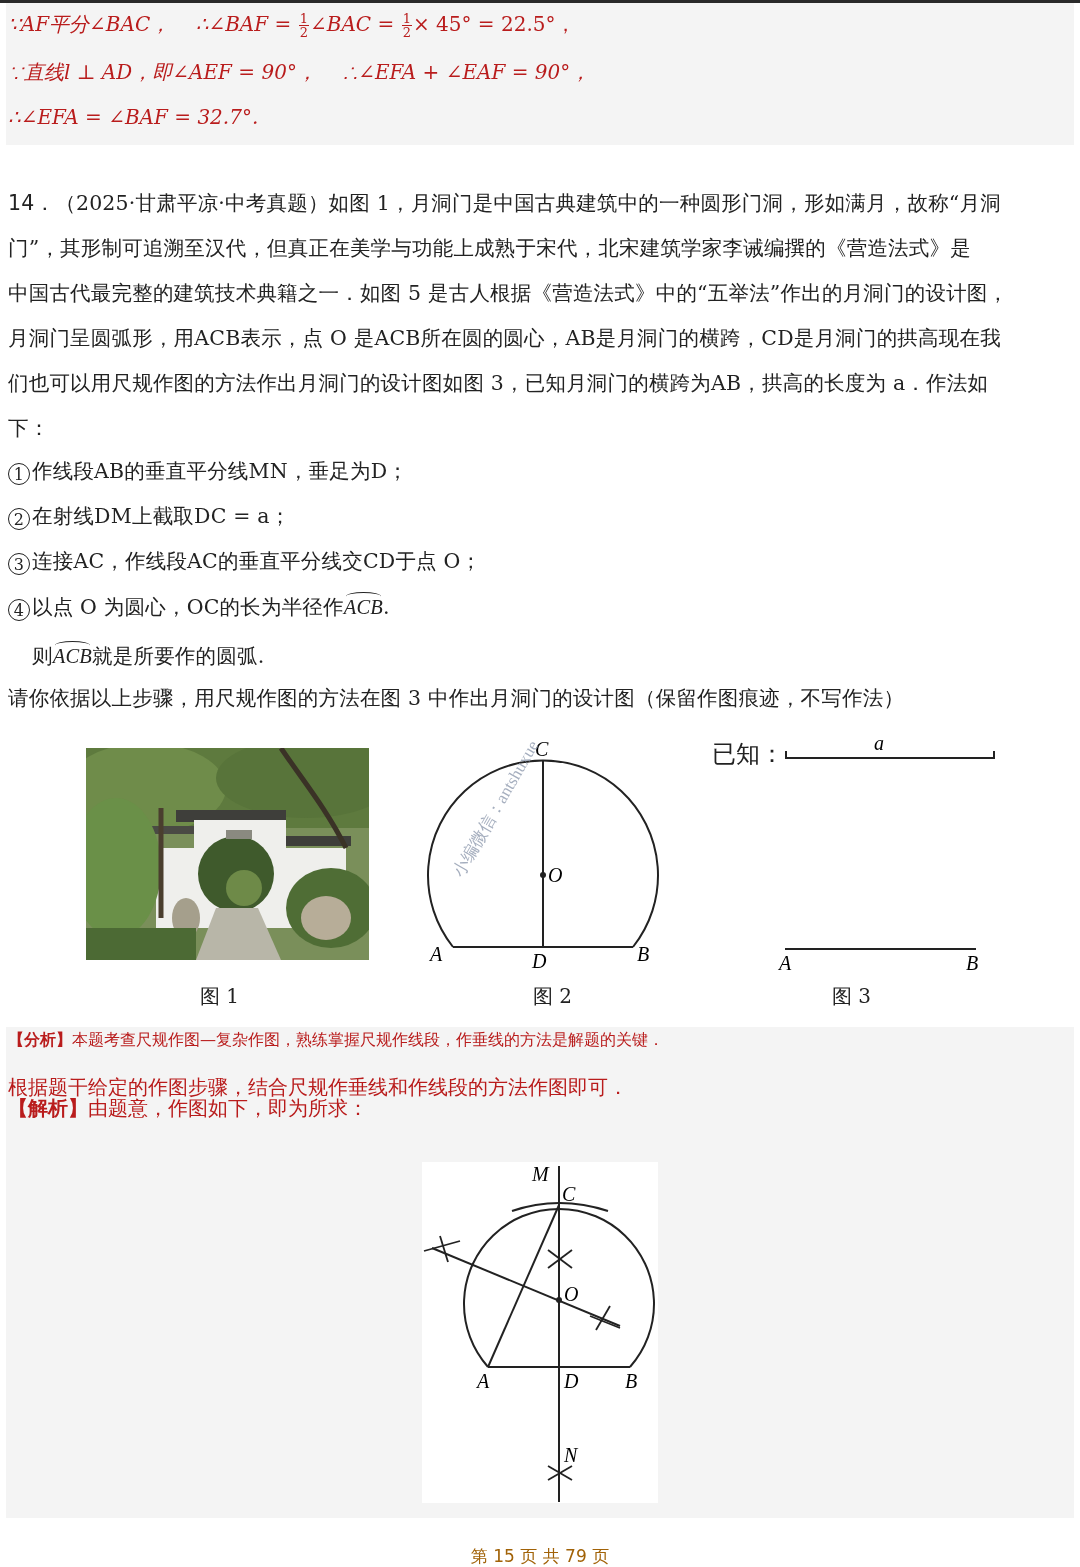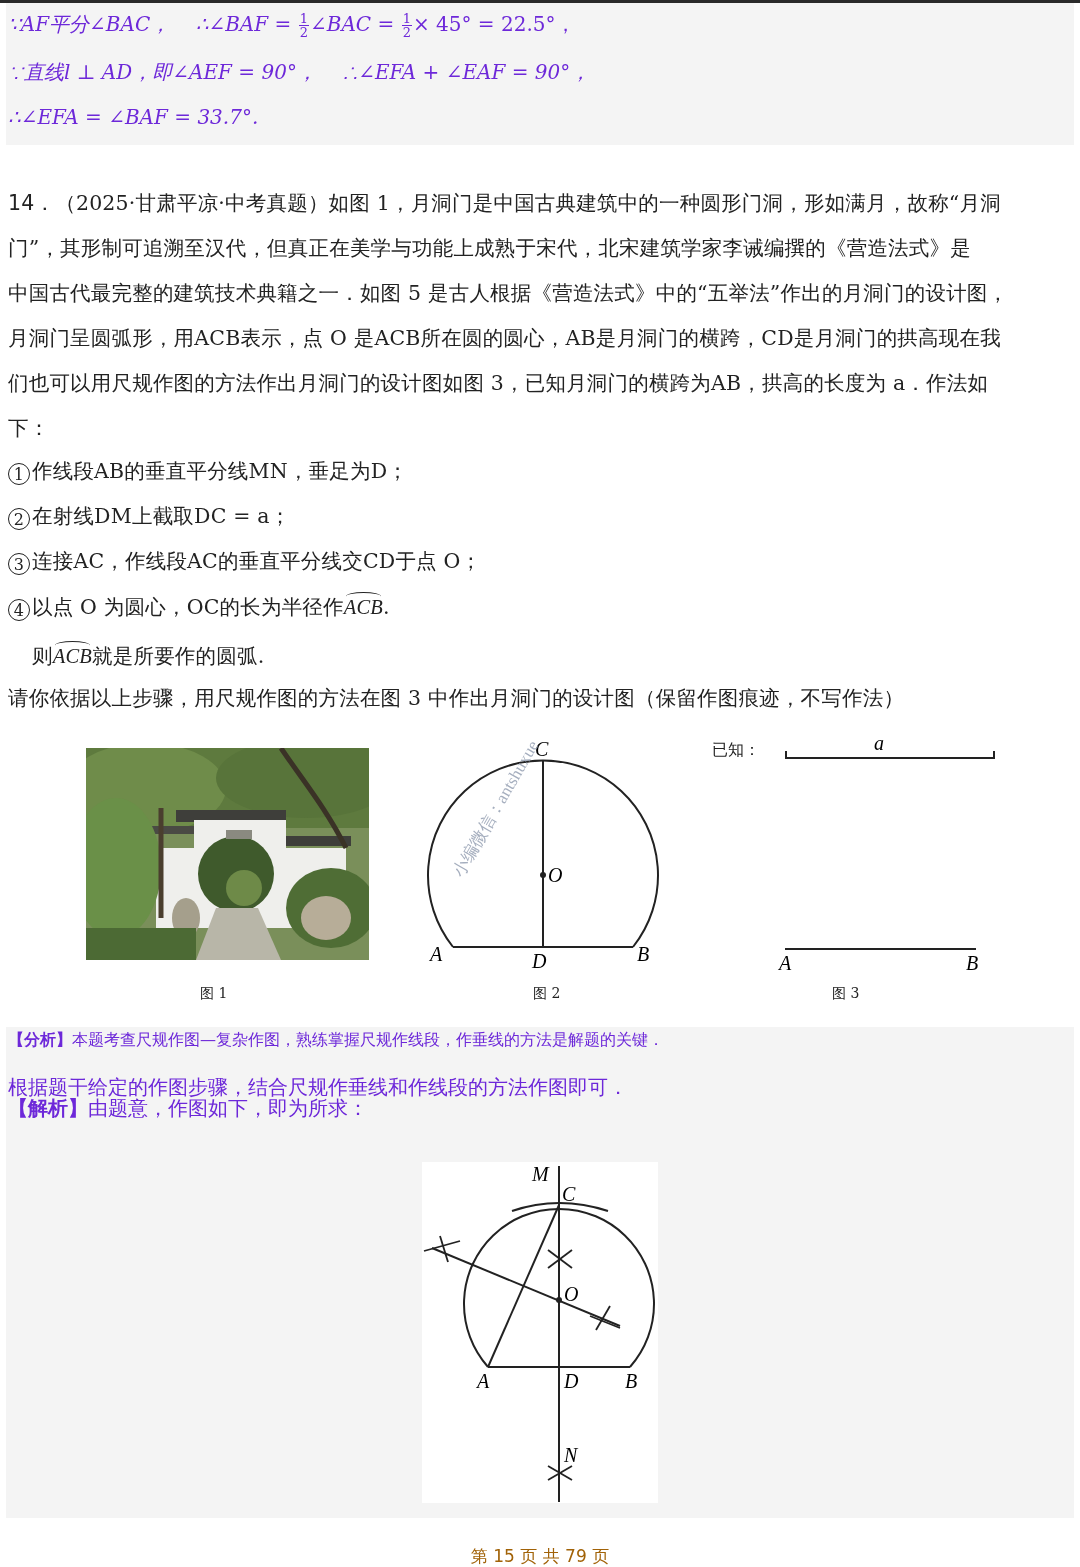--- a/index.html
+++ b/index.html
@@ -1,50 +1,50 @@
 <!DOCTYPE html>
 <html><head>
 <meta charset="utf-8">
 <style>
   html, body { margin:0; padding:0; background:#fff; }
   body { width:1080px; height:1567px; position:relative; overflow:hidden;
          font-family:"DejaVu Serif","Liberation Serif",serif; color:#222; }
   .topbar { position:absolute; left:0; top:0; width:1080px; height:3px; background:#2a2a2a; }
   .answer-box { position:absolute; left:6px; width:1068px; background:#f4f4f4; }
-  .red { color:#6d28d9; }
+  .red { color:#b91c1c; }
   .line { position:absolute; left:8px; font-size:20px; white-space:nowrap; line-height:1; }
   .math { font-style:italic; font-family:"DejaVu Serif","Liberation Serif",serif; }
   .frac { display:inline-block; vertical-align:middle; text-align:center; font-size:13px; line-height:13px; font-style:normal; margin:0 1px; }
   .frac span { display:block; }
   .frac .num { border-bottom:1px solid currentColor; padding:0 1px; }
   .q-line { position:absolute; left:8px; font-size:20.5px; white-space:nowrap; line-height:1; letter-spacing:0.2px; }
   .circ { display:inline-block; width:22px; height:22px; border:1.5px solid #222; border-radius:50%; text-align:center; line-height:22px; font-size:16px; font-style:normal; box-sizing:border-box; margin-right:2px; vertical-align:-2px; }
   .arc { position:relative; display:inline-block;font-family:Liberation Serif, serif; }
   .arc::before { content:""; position:absolute; left:2px; right:2px; top:-5px; height:8px; border-top:1.5px solid #222; border-radius:50% 50% 0 0; }
-  .caption { position:absolute; font-size:14px; line-height:1; }
+  .caption { position:absolute; font-size:20px; line-height:1; }
   .fig1 { position:absolute; left:86px; top:748px; width:283px; height:212px; overflow:hidden; }
   .tag { font-weight:bold; }
   .footer { position:absolute; top:1545px; left:0; width:1080px; text-align:center; font-size:17px; color:#a16207; }
   .footer .num { font-family:"DejaVu Sans","Liberation Sans",sans-serif; }
   svg text { font-family:"Liberation Serif","DejaVu Serif",serif; }
 </style>
 </head>
 <body>
 
 <div class="topbar"></div>
 
 <div class="answer-box" style="top:3px;height:142px;"></div>
 <div class="line red" style="top:12px;">
   <span class="math">∵AF平分∠BAC，</span>&nbsp;&nbsp;&nbsp;
   <span class="math">∴∠BAF =</span>
   <span class="frac"><span class="num">1</span><span>2</span></span><span class="math">∠BAC =</span>
   <span class="frac"><span class="num">1</span><span>2</span></span><span>× 45° = 22.5°，</span>
 </div>
 <div class="line red math" style="top:62px;white-space:pre;font-style:italic;">∵直线l ⊥ AD，即∠AEF = 90°，    ∴∠EFA + ∠EAF = 90°，</div>
-<div class="line red math" style="top:107px;">∴∠EFA = ∠BAF = 33.7°.</div>
+<div class="line red math" style="top:107px;">∴∠EFA = ∠BAF = 32.7°.</div>
 
 <div class="q-line" style="top:193px;">
   <span style="font-family:'DejaVu Sans','Liberation Sans',sans-serif;">14．</span><span>（2025·甘肃平凉·中考真题）</span><span>如图 1，月洞门是中国古典建筑中的一种圆形门洞，形如满月，故称“月洞</span>
 </div>
 <div class="q-line" style="top:238px;">门”，其形制可追溯至汉代，但真正在美学与功能上成熟于宋代，北宋建筑学家李诫编撰的《营造法式》是</div>
 <div class="q-line" style="top:283px;">中国古代最完整的建筑技术典籍之一．如图 5 是古人根据《营造法式》中的“五举法”作出的月洞门的设计图，</div>
 <div class="q-line" style="top:328px;">月洞门呈圆弧形，用ACB表示，点 O 是ACB所在圆的圆心，AB是月洞门的横跨，CD是月洞门的拱高现在我</div>
 <div class="q-line" style="top:373px;">们也可以用尺规作图的方法作出月洞门的设计图如图 3，已知月洞门的横跨为AB，拱高的长度为 a．作法如</div>
 <div class="q-line" style="top:418px;">下：</div>
 
@@ -87,21 +87,21 @@
   <circle cx="543" cy="875" r="3" fill="#222"></circle>
   <text x="535" y="756" font-size="20" font-style="italic">C</text>
   <text x="548" y="882" font-size="20" font-style="italic">O</text>
   <text x="430" y="961" font-size="20" font-style="italic">A</text>
   <text x="532" y="968" font-size="20" font-style="italic">D</text>
   <text x="637" y="961" font-size="20" font-style="italic">B</text>
   <text transform="translate(462,878) rotate(-60)" font-size="17" fill="#8e9aae" fill-opacity="0.8" font-family="DejaVu Sans, sans-serif">小编微信：antshuxue</text>
 </svg>
 <div class="caption" style="left:533px;top:986px;">图 2</div>
 
-<div class="caption" style="left:712px;top:742px;font-size:16px;">已知：</div>
+<div class="caption" style="left:712px;top:742px;font-size:24px;">已知：</div>
 <svg style="position:absolute;left:760px;top:730px;" width="260" height="250" viewBox="760 730 260 250">
   <line x1="786" y1="758" x2="994" y2="758" stroke="#222" stroke-width="2"></line>
   <line x1="786" y1="751" x2="786" y2="759" stroke="#222" stroke-width="2"></line>
   <line x1="994" y1="751" x2="994" y2="759" stroke="#222" stroke-width="2"></line>
   <text x="874" y="750" font-size="20" font-style="italic">a</text>
   <line x1="785" y1="949" x2="976" y2="949" stroke="#222" stroke-width="2"></line>
   <text x="779" y="970" font-size="20" font-style="italic">A</text>
   <text x="966" y="970" font-size="20" font-style="italic">B</text>
 </svg>
 <div class="caption" style="left:832px;top:986px;">图 3</div>

